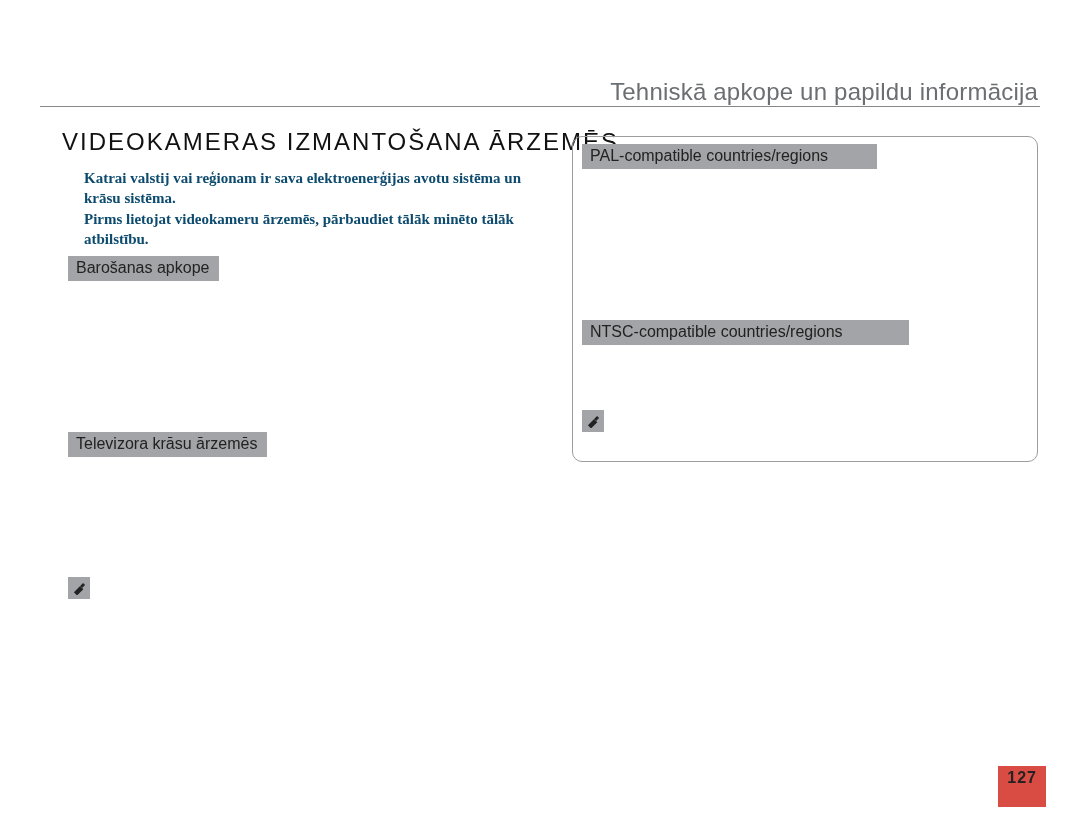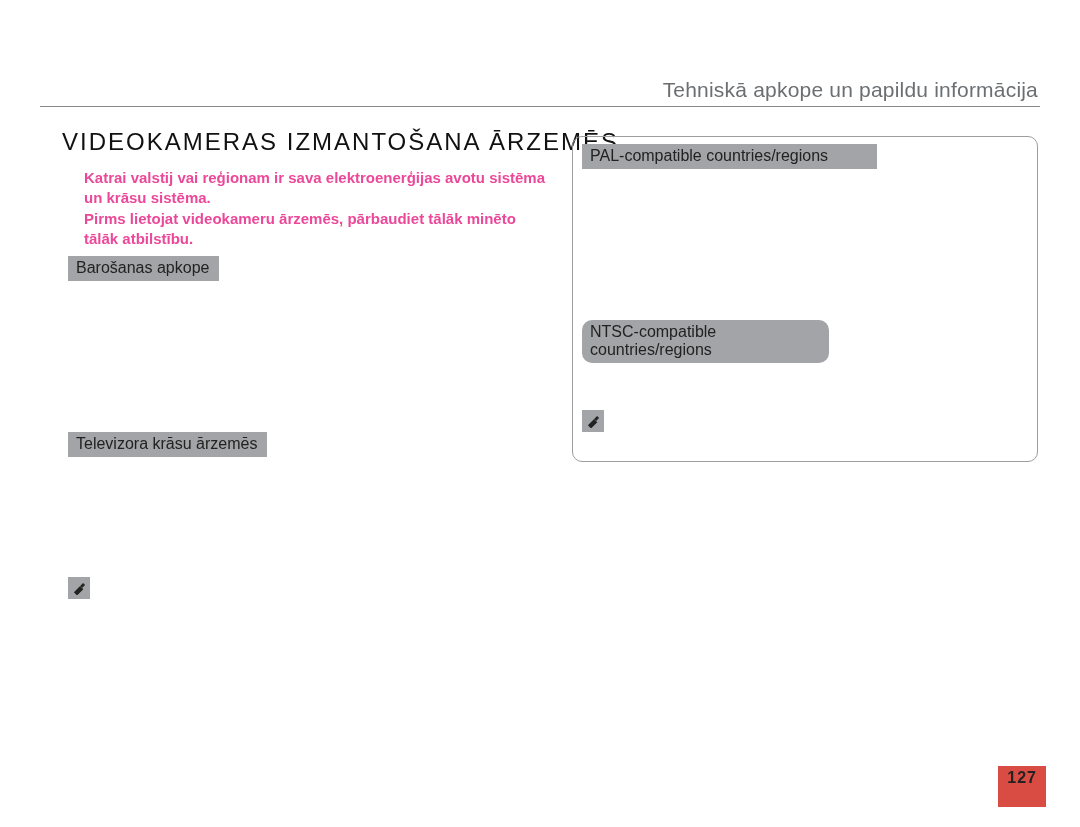--- a/index.html
+++ b/index.html
@@ -16,21 +16,21 @@
     position: relative;
     width: 1080px;
     height: 827px;
     box-sizing: border-box;
     padding: 70px 40px 0 60px;
   }
   .top-title {
     position: absolute;
     top: 78px;
     right: 42px;
-    font-size: 21px;
+    font-size: 24px;
     color: #6b6f72;
     letter-spacing: 0.2px;
   }
   .rule {
     position: absolute;
     top: 106px;
     left: 40px;
     right: 40px;
     height: 1px;
     background: #888;
@@ -45,22 +45,23 @@
     color: #111;
     font-family: Arial, sans-serif;
   }
   .blue-block {
     position: absolute;
     top: 168px;
     left: 84px;
     width: 465px;
     font-size: 15px;
     font-weight: 600;
-    color: #ec4899;
+    color: #0c4a6e;
     line-height: 1.35;
+    font-family: Liberation Serif, serif;
   }
   .grey-head {
     background: #a2a4a7;
     color: #222;
     font-size: 16px;
     padding: 3px 10px 4px 8px;
     display: inline-block;
   }
   .left-head-1 {
     position: absolute;
@@ -103,23 +104,22 @@
     position: absolute;
     top: 144px;
     left: 582px;
     width: 295px;
     box-sizing: border-box;
   }
   .right-head-2 {
     position: absolute;
     top: 320px;
     left: 582px;
-    width: 247px;
+    width: 327px;
     box-sizing: border-box;
-    border-radius: 10px;
   }
   .note-right {
     top: 410px;
     left: 582px;
   }
   .page-num {
     position: absolute;
     bottom: 20px;
     right: 34px;
     font-size: 16px;

